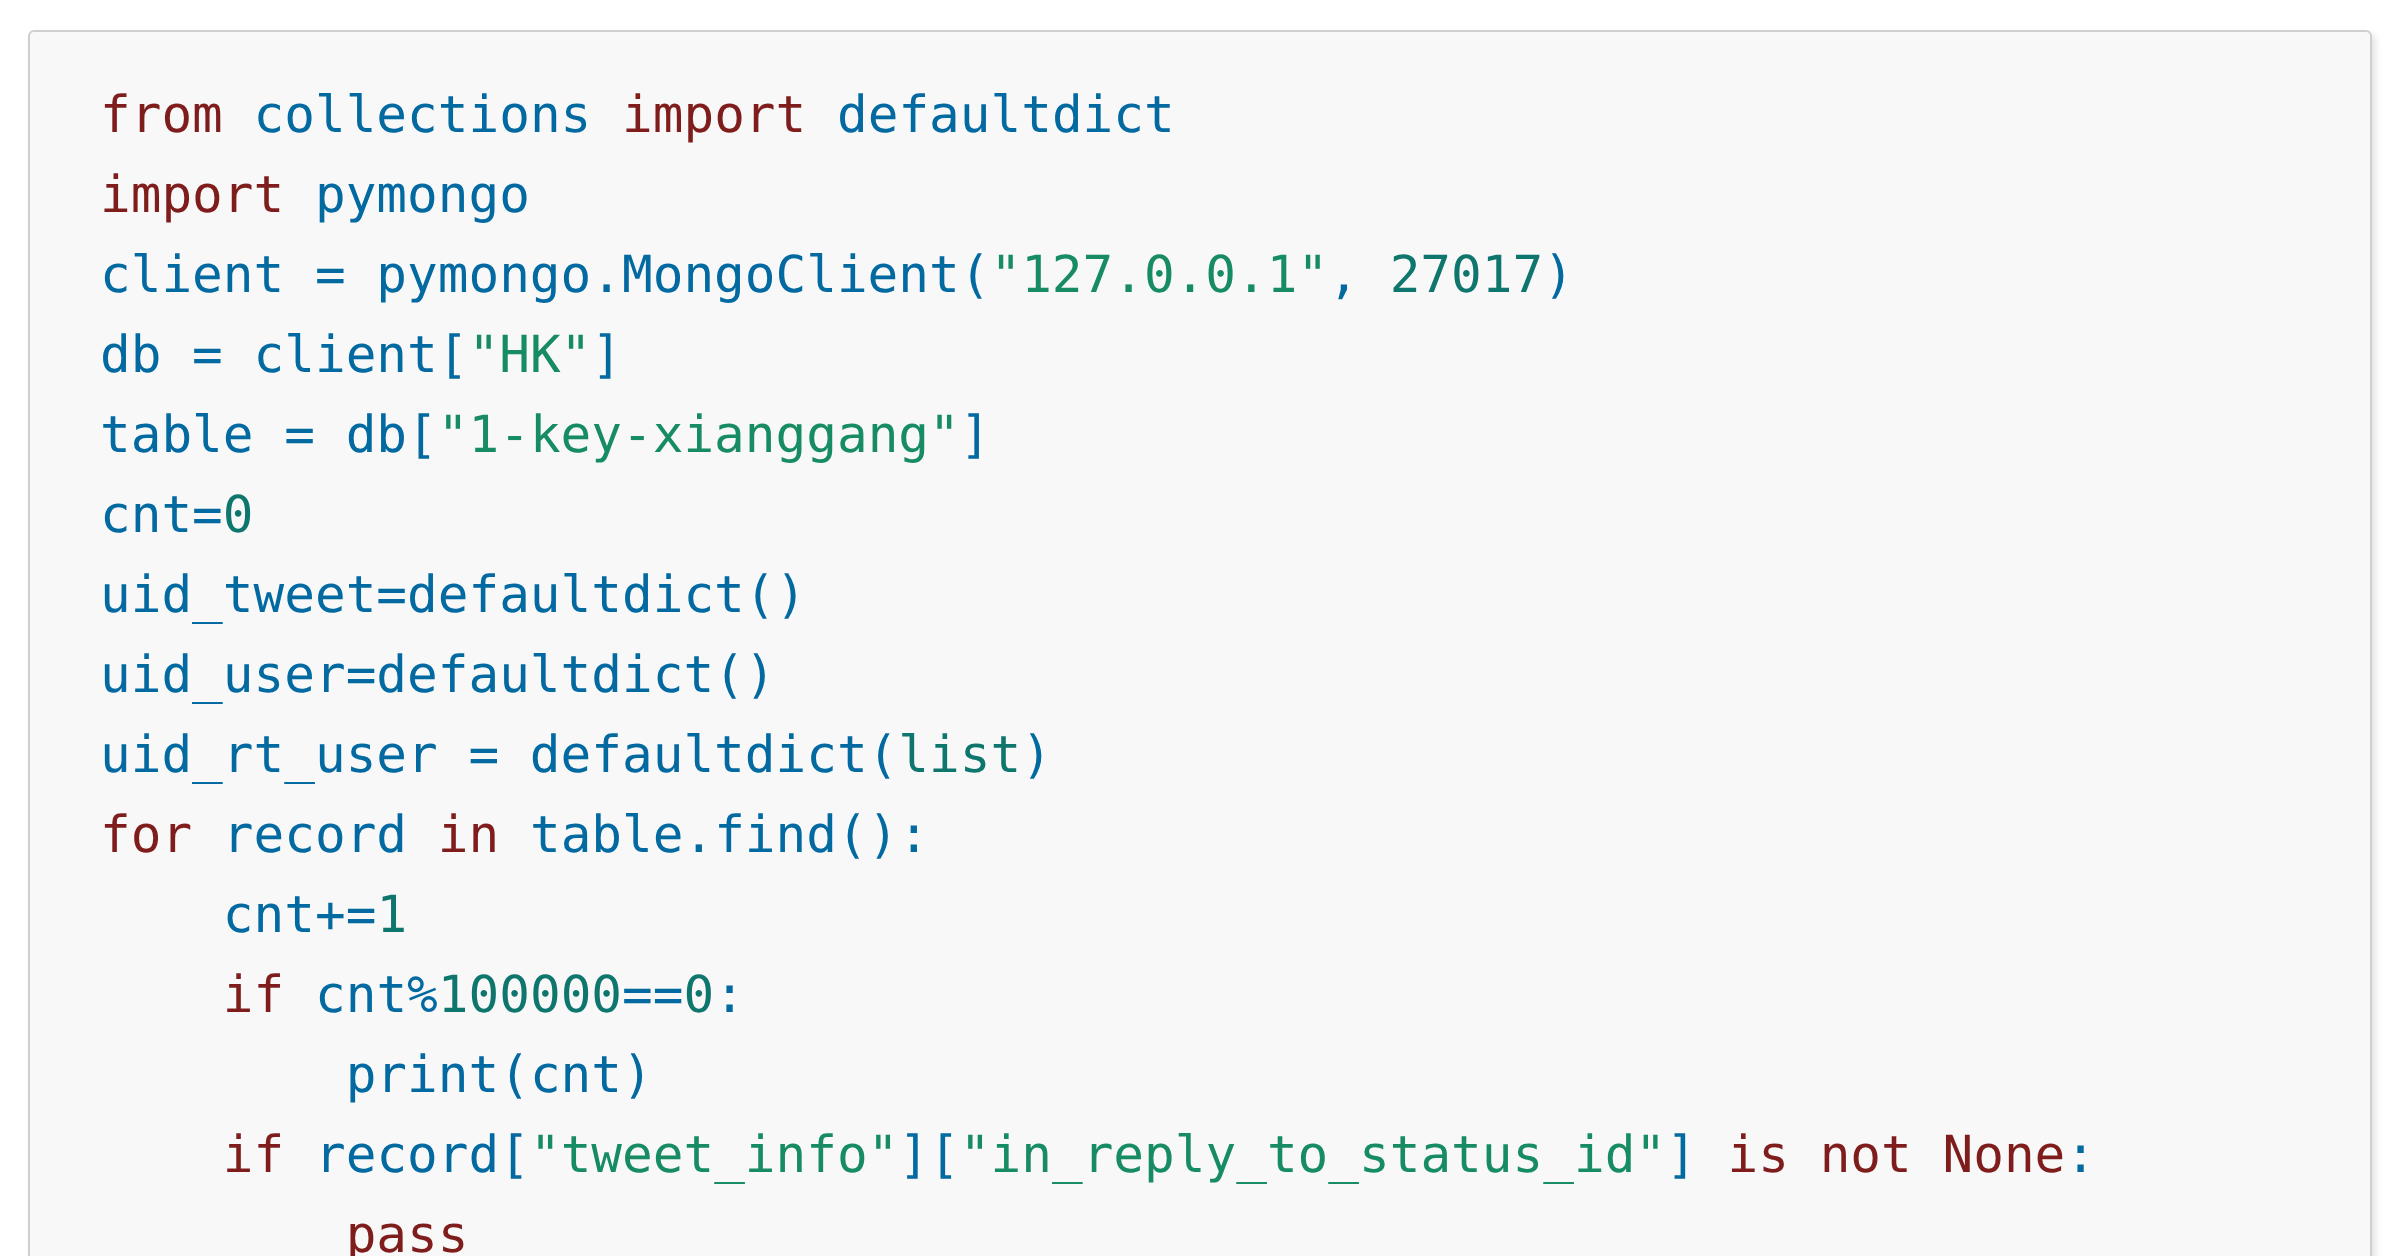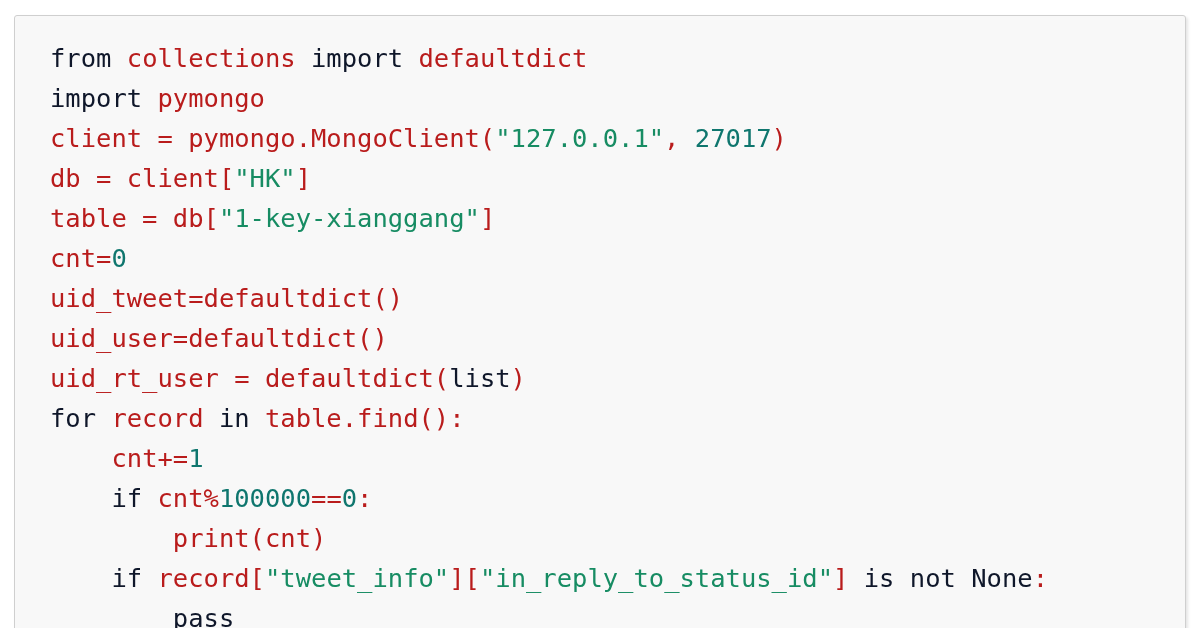--- a/index.html
+++ b/index.html
@@ -49,25 +49,25 @@
   }
 
   .line {
     display: block;
     height: 40px;
     padding-left: 35px;
     white-space: pre;
   }
 
   
-  .kw  { color: #0f172a; }   
+  .kw  { color: #7f1d1d; }   
   .str { color: #178c63; }   
   .num { color: #0f766e; }   
-  .bif { color: #0f172a; }   
-  .pln { color: #b91c1c; }   
+  .bif { color: #0f766e; }   
+  .pln { color: #0369a1; }   
 </style>
 </head>
 <body>
 
 <div class="page">
   <div class="code-block">
     <pre class="code-area"><span class="line"><span class="kw">from</span><span class="pln"> collections </span><span class="kw">import</span><span class="pln"> defaultdict</span></span><span class="line"><span class="kw">import</span><span class="pln"> pymongo</span></span><span class="line"><span class="pln">client = pymongo.MongoClient(</span><span class="str">"127.0.0.1"</span><span class="pln">, </span><span class="num">27017</span><span class="pln">)</span></span><span class="line"><span class="pln">db = client[</span><span class="str">"HK"</span><span class="pln">]</span></span><span class="line"><span class="pln">table = db[</span><span class="str">"1-key-xianggang"</span><span class="pln">]</span></span><span class="line"><span class="pln">cnt=</span><span class="num">0</span></span><span class="line"><span class="pln">uid_tweet=defaultdict()</span></span><span class="line"><span class="pln">uid_user=defaultdict()</span></span><span class="line"><span class="pln">uid_rt_user = defaultdict(</span><span class="bif">list</span><span class="pln">)</span></span><span class="line"><span class="kw">for</span><span class="pln"> record </span><span class="kw">in</span><span class="pln"> table.find():</span></span><span class="line"><span>    </span><span class="pln">cnt+=</span><span class="num">1</span></span><span class="line"><span>    </span><span class="kw">if</span><span class="pln"> cnt%</span><span class="num">100000</span><span class="pln">==</span><span class="num">0</span><span class="pln">:</span></span><span class="line"><span>        </span><span class="pln">print(cnt)</span></span><span class="line"><span>    </span><span class="kw">if</span><span class="pln"> record[</span><span class="str">"tweet_info"</span><span class="pln">][</span><span class="str">"in_reply_to_status_id"</span><span class="pln">] </span><span class="kw">is</span><span class="pln"> </span><span class="kw">not</span><span class="pln"> </span><span class="kw">None</span><span class="pln">:</span></span><span class="line"><span>        </span><span class="kw">pass</span></span></pre>
   </div>
 </div>
 

